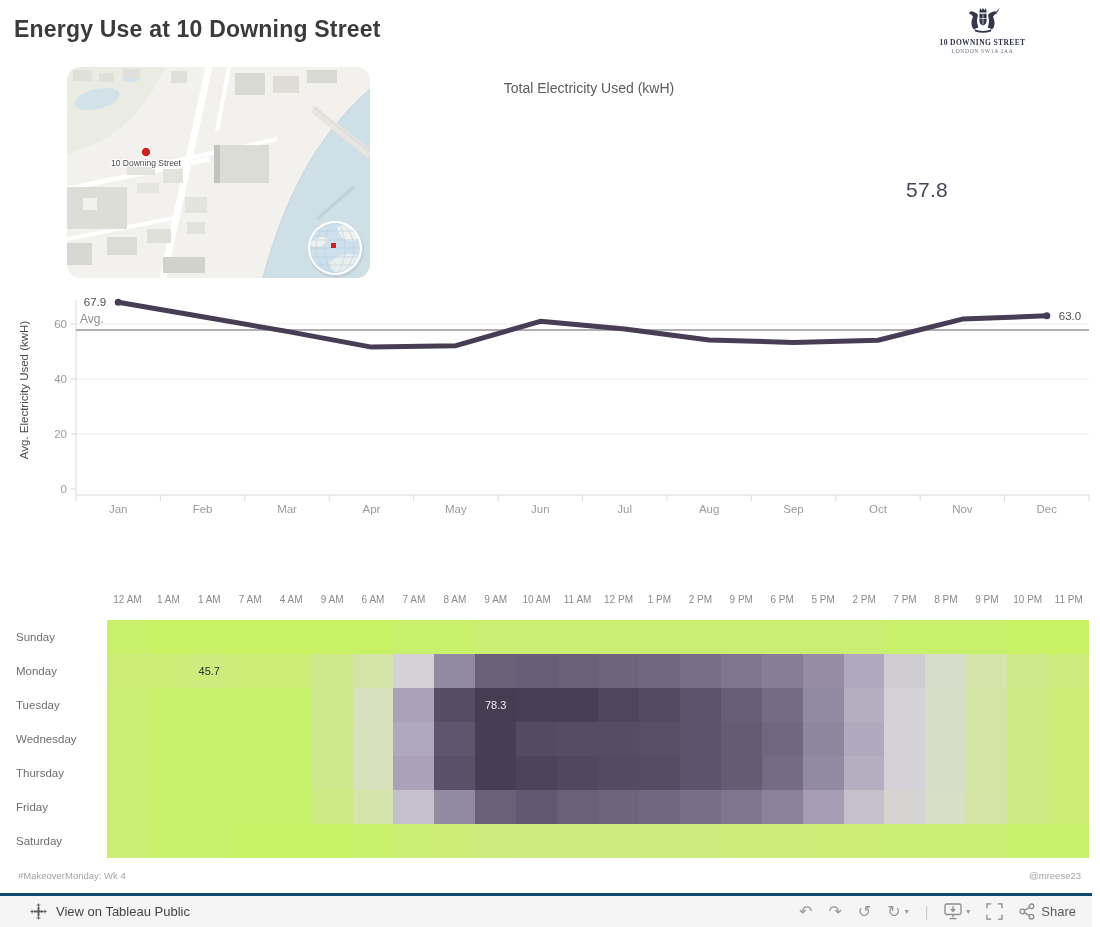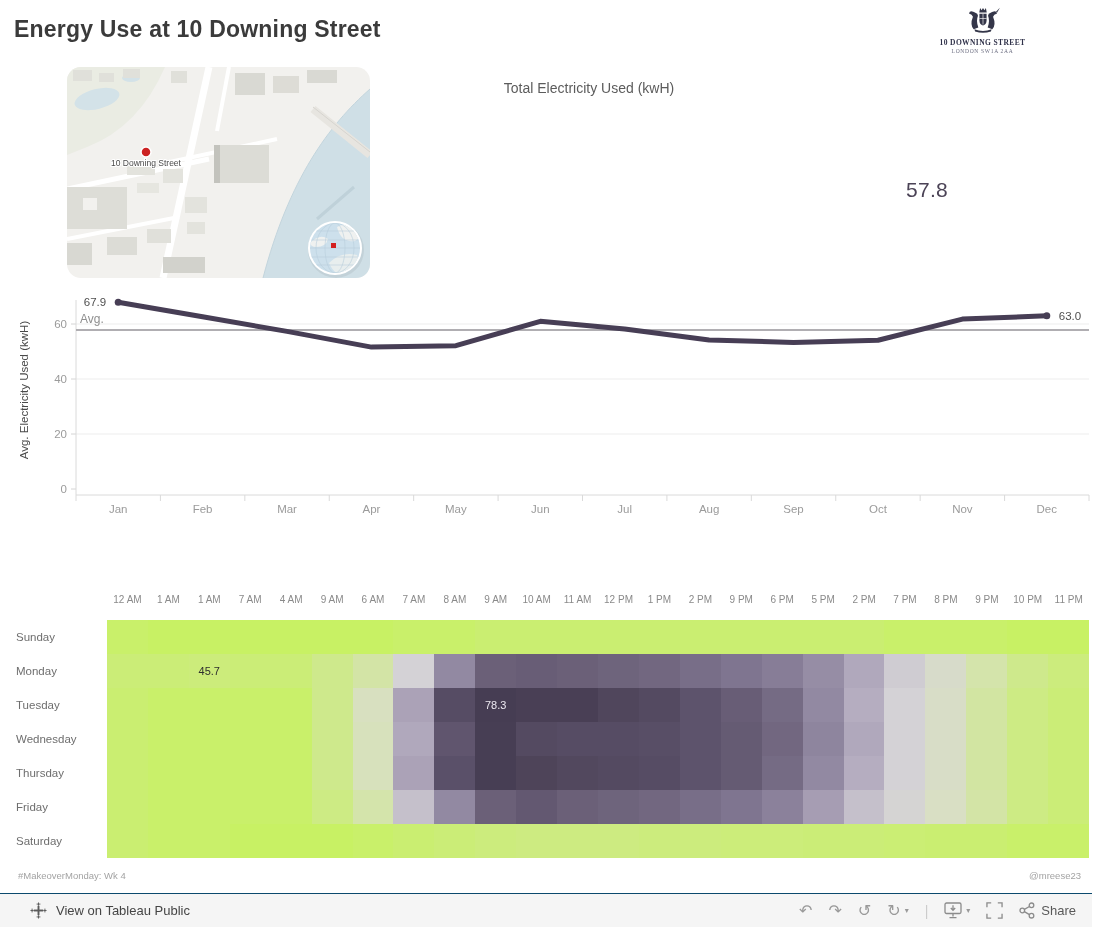--- a/index.html
+++ b/index.html
@@ -19,21 +19,21 @@
   #line-chart{left:0;top:278px}
   #hm-title{left:16px;top:555px;font-size:15.5px;color:#6d6d6d}
   #hour-labels{left:107px;top:594px;width:982px;display:flex}
   #hour-labels span{flex:1;text-align:center;font-size:10px;color:#8a8a8a;white-space:nowrap}
   #day-labels{left:16px;top:620px;width:88px}
   #day-labels div{height:34px;display:flex;align-items:center;font-size:11.5px;color:#6e6e6e}
   #heatmap-grid{left:107px;top:620px;width:982px;display:grid;grid-template-columns:repeat(24,1fr);grid-auto-rows:34px}
   .hm-cell{display:flex;align-items:center;justify-content:center;font-size:11px}
   #footer-left{left:18px;top:870px;font-size:9.5px;color:#a3a3a3}
   #footer-right{right:11px;top:870px;font-size:9.5px;color:#a3a3a3}
-  #toolbar{left:0;bottom:0;width:1100px;height:34px;background:#f5f5f5;border-top:1px solid #0c4a6e;display:flex;align-items:center;justify-content:space-between;padding:0 24px 0 30px}
+  #toolbar{left:0;bottom:0;width:1100px;height:34px;background:#f5f5f5;border-top:3px solid #0c4a6e;display:flex;align-items:center;justify-content:space-between;padding:0 24px 0 30px}
   #toolbar-left{display:flex;align-items:center;gap:9px}
   #view-label{font-size:13px;color:#454545;cursor:pointer}
   #toolbar-right{display:flex;align-items:center;gap:16px;color:#8c8c8c}
   .tb-group{display:flex;align-items:center;gap:4px;cursor:pointer}
   .tb-glyph{font-size:16px;line-height:1;color:#999;cursor:pointer;font-family:"DejaVu Sans",sans-serif}
   .caret{font-size:8px;color:#9a9a9a}
   .tb-sep{color:#ccc;font-size:14px}
   #share-button{display:flex;align-items:center;gap:6px;cursor:pointer}
   #share-label{font-size:13px;color:#595959}
   svg text{font-family:"Liberation Sans",sans-serif}

